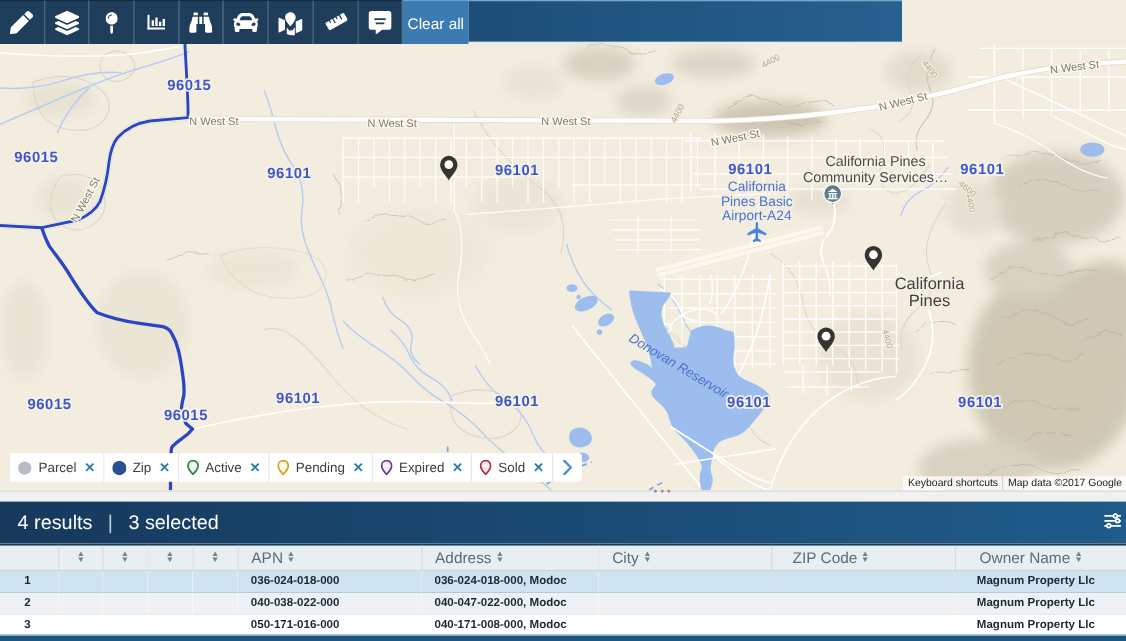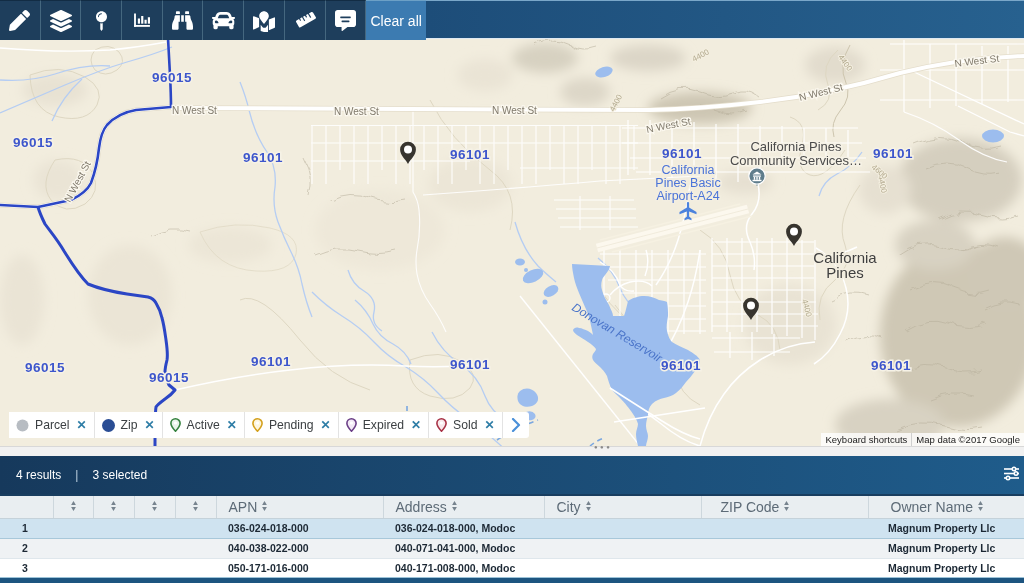--- a/index.html
+++ b/index.html
@@ -3,21 +3,21 @@
 <meta charset="utf-8">
 <style>
   * { margin:0; padding:0; box-sizing:border-box; }
   html,body { width:1024px; height:583px; overflow:hidden; font-family:"Liberation Sans", sans-serif; }
   .app { position:relative; width:1024px; height:583px; background:#fff; }
 
   
   .map { position:absolute; left:0; top:0; width:1024px; height:446px; overflow:hidden; background:#f2edde; }
 
   
-  .toolbar { position:absolute; left:0; top:0; height:40px; width:1024px; display:flex; z-index:20; }
+  .toolbar { position:absolute; left:0; top:0; height:40px; width:820px; display:flex; z-index:20; }
   .tb-btn { width:40.7px; height:40px; background:#1e3e5c; border-right:1px solid #45677f; border-top:1px solid #122c44; display:flex; align-items:center; justify-content:center; }
   .tb-btn svg { fill:#fff; }
   .tb-clear { width:60px; height:40px; background:#3c7bb1; border-top:1px solid #6ca0c6; color:#fff; font-size:14px; display:flex; align-items:center; justify-content:center; }
   .tb-rest { flex:1; height:39px; background:linear-gradient(90deg,#1d4d79,#27618f); border-top:1px solid #7aa7c9; border-bottom:1.5px solid #dfe9f2; }
 
   
   .chips { position:absolute; left:9px; top:412px; height:26px; display:flex; z-index:15; }
   .chip { background:#fff; display:flex; align-items:center; padding:0 7px; border-right:1px solid #e3e3e3; font-size:12.2px; color:#3c4043; white-space:nowrap; }
   .chip .x { color:#2e7da6; margin-left:7px; font-size:12px; font-weight:bold; }
   .chip svg { margin-right:6px; }
@@ -25,21 +25,21 @@
 
   
   .attrib { position:absolute; right:0; top:433px; height:13px; display:flex; z-index:14; font-size:9.5px; color:#1b1b1b;padding-left:19px; }
   .attrib span { background:rgba(255,255,255,0.78); padding:0 4px; line-height:13px; }
 
   
   .divider { position:absolute; left:0; top:446px; width:1024px; height:10px; background:#f1f1f1; border-top:1px solid #d8d8d8; z-index:16; }
   .divider .dots { position:absolute; left:594px; top:-3px; color:#8a8a8a; font-size:6px; letter-spacing:2.5px; }
 
   
-  .results { position:absolute; left:0; top:456px; width:1024px; height:38px; background:linear-gradient(90deg,#16395c,#1f5c8b); color:#fff; font-size:12px; display:flex; align-items:center; z-index:16; }
+  .results { position:absolute; left:0; top:456px; width:1024px; height:38px; background:linear-gradient(90deg,#16395c,#1f5c8b); color:#fff; font-size:18px; display:flex; align-items:center; z-index:16; }
   .results .r1 { margin-left:16px; }
   .results .sep { margin:0 14px; color:#bcd0e0; }
   .results svg { position:absolute; right:4px; top:9px; }
 
   
   .tablewrap { position:absolute; left:0; top:494px; width:1024px; height:84px; z-index:16; background:#fff; border-top:2px solid #183d5f; }
   table { border-collapse:collapse; width:1024px; table-layout:fixed; }
   th { background:#e9eef1; color:#5d6b77; font-weight:normal; font-size:14px; height:22px; text-align:left; border-right:1px solid #cdd7dd; border-bottom:1px solid #c5d2da; padding:0 0 0 12px; overflow:hidden; white-space:nowrap; }
   td { font-size:10.5px; font-weight:bold; color:#1c2834; height:20px; padding:0 0 0 12px; border-bottom:1px solid #dfe7ec; overflow:hidden; white-space:nowrap; }
   tr.r1 td { background:#cfe3f0; border-top:1px solid #a8c8da; border-bottom:1px solid #a8c8da; }
@@ -464,21 +464,21 @@
             <td></td>
             <td style="padding-left:20px">Magnum Property Llc</td>
           </tr>
       <tr class="r2">
             <td style="padding-left:22px">2</td>
             <td></td>
             <td></td>
             <td></td>
             <td></td>
             <td>040-038-022-000</td>
-            <td>040-071-041-000, Modoc</td>
+            <td>040-047-022-000, Modoc</td>
             <td></td>
             <td></td>
             <td style="padding-left:20px">Magnum Property Llc</td>
           </tr>
       <tr class="r3">
             <td style="padding-left:22px">3</td>
             <td></td>
             <td></td>
             <td></td>
             <td></td>

